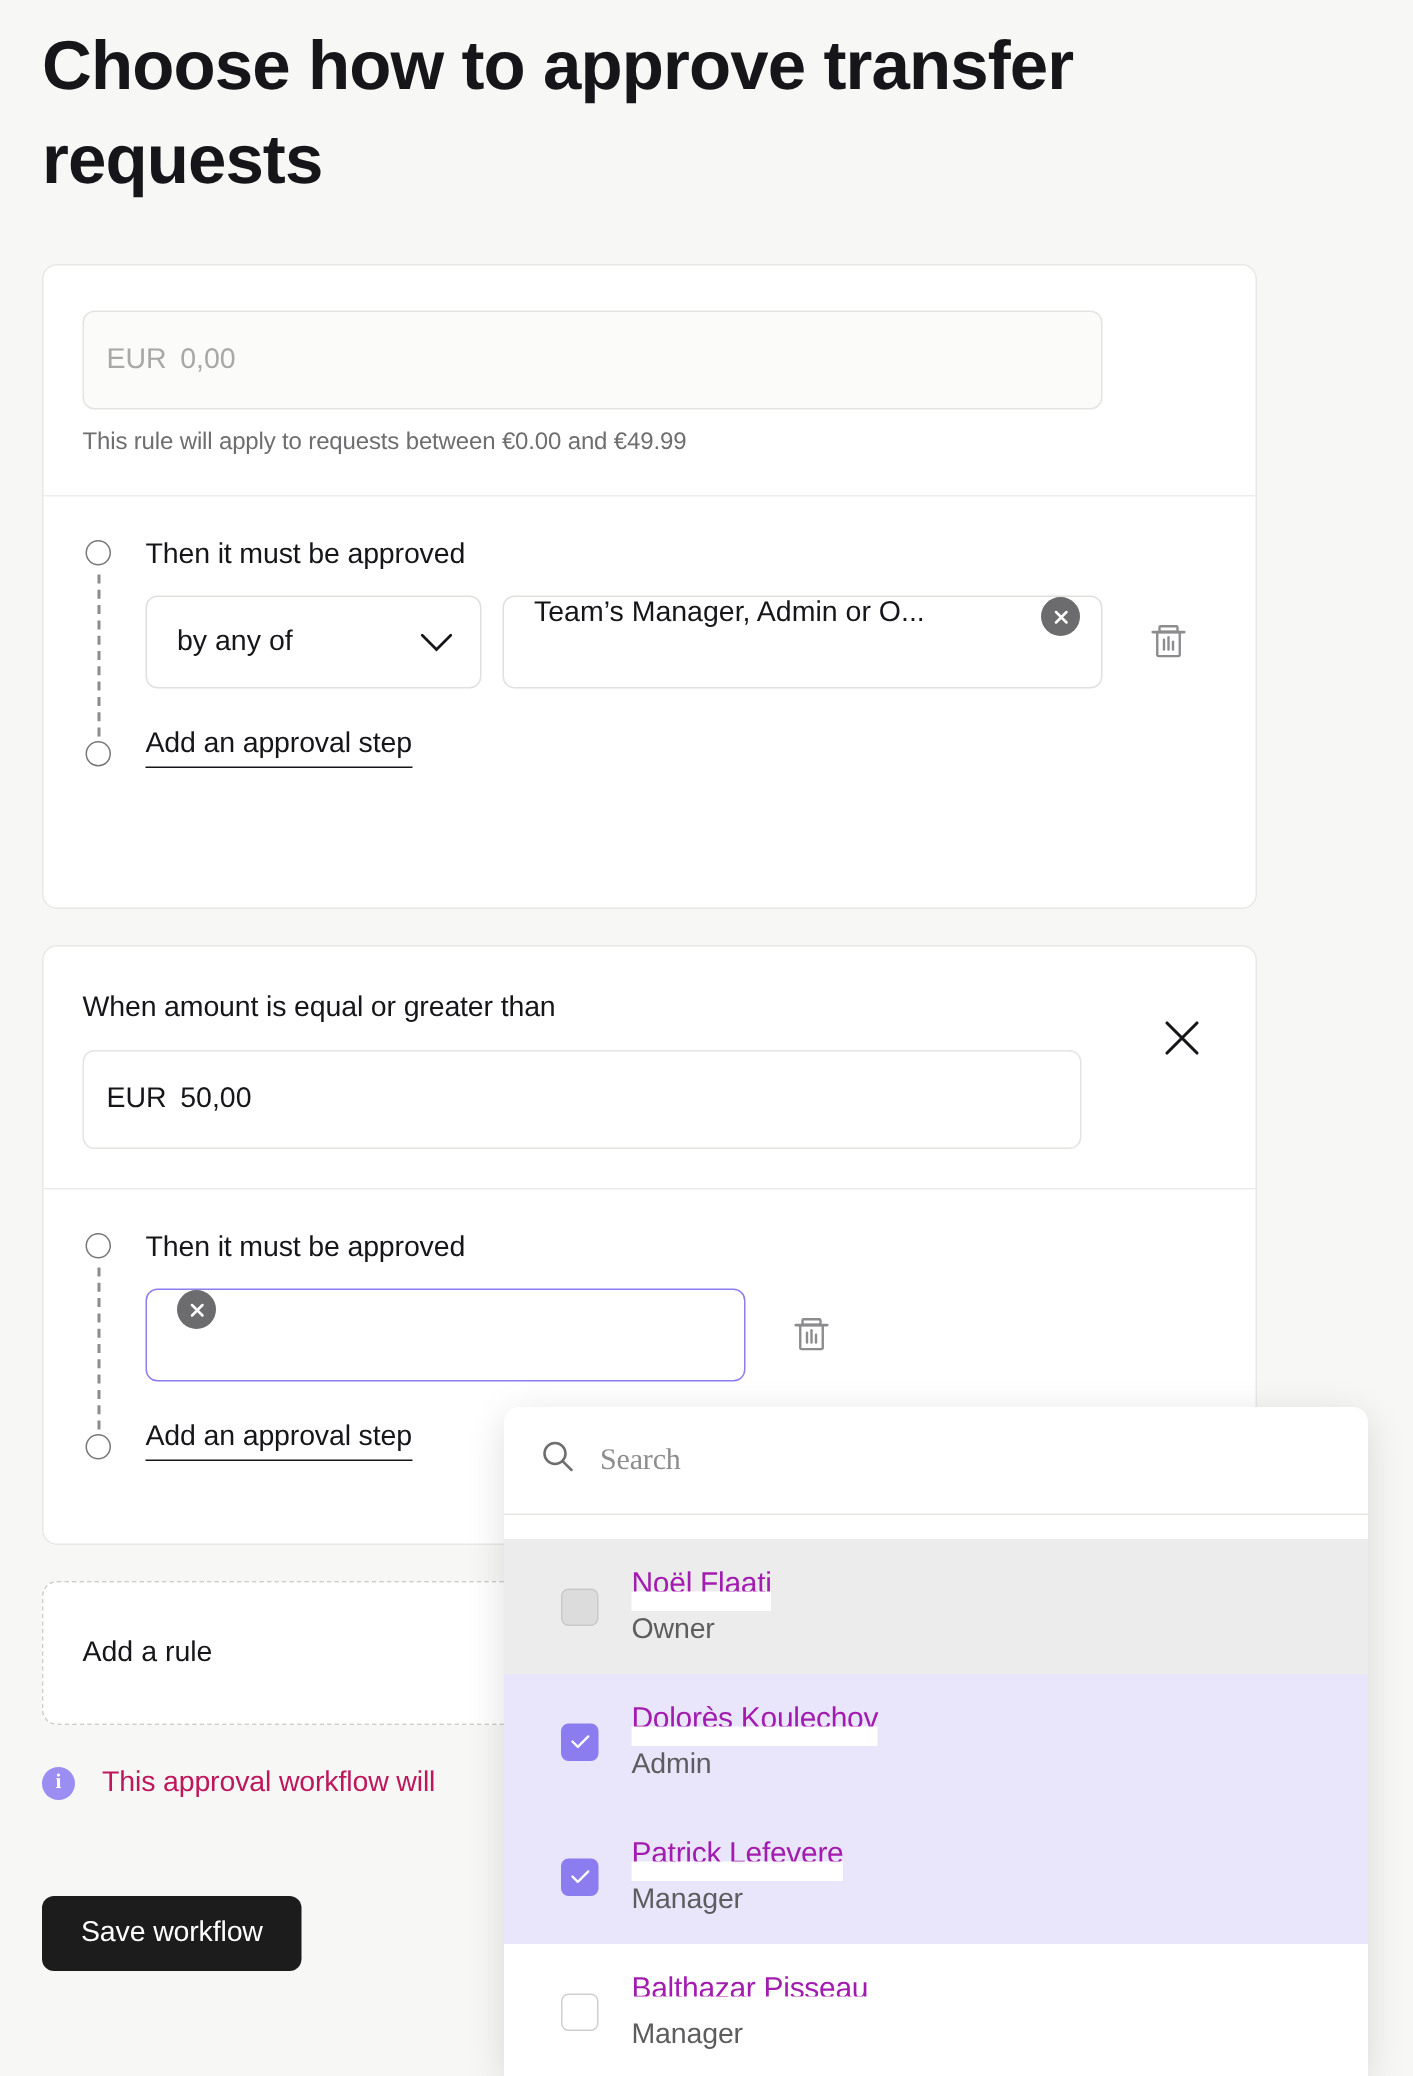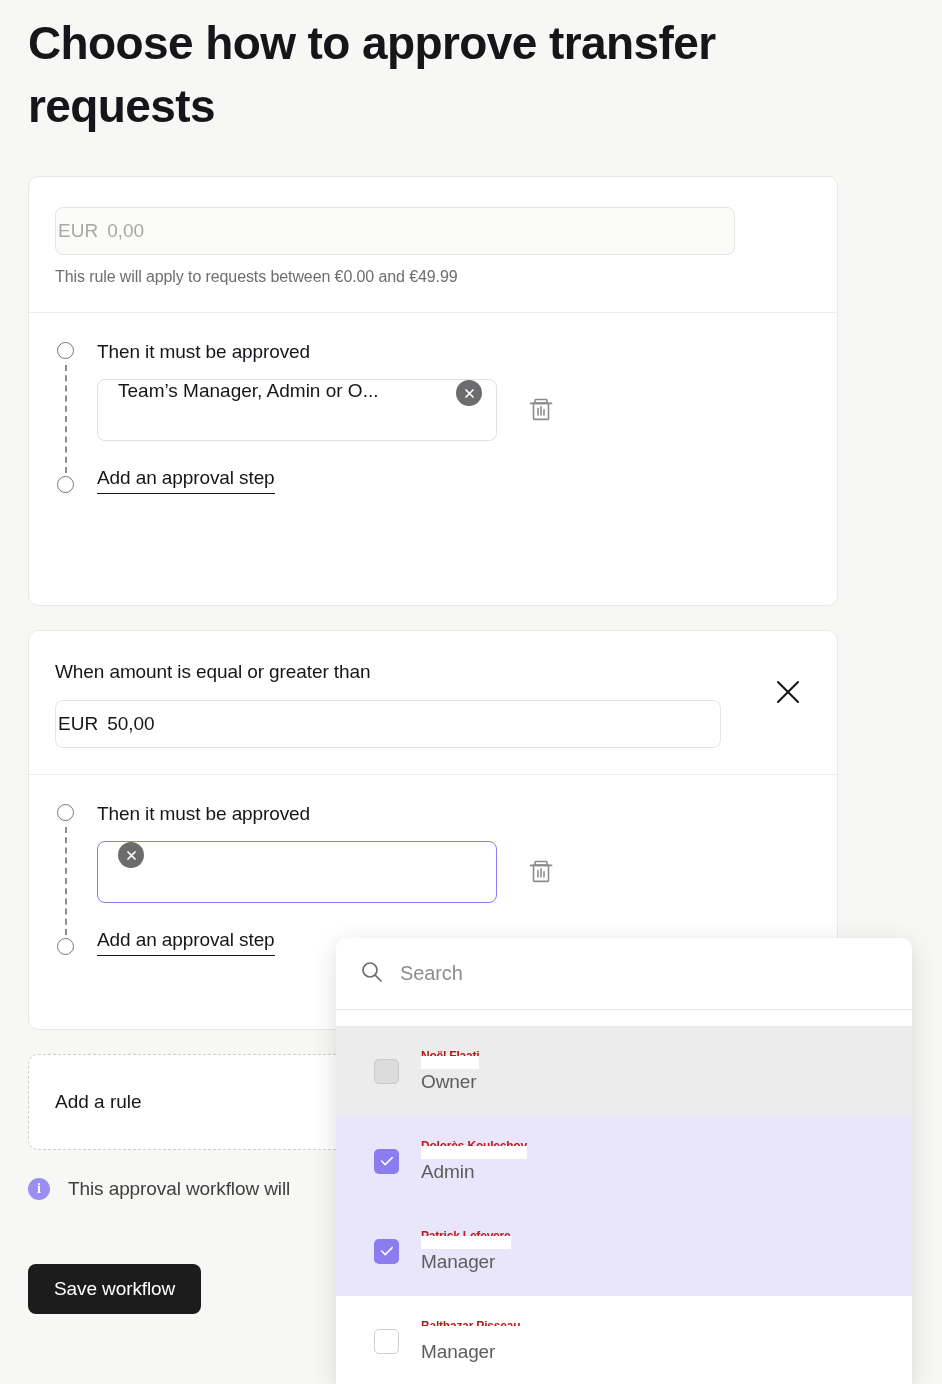--- a/index.html
+++ b/index.html
@@ -49,26 +49,26 @@
     border-bottom: 1px solid #ececea;
   }
   .rule-label {
     font-size: 19px;
     color: #16161a;
     letter-spacing: -0.1px;
     margin-bottom: 17px;
   }
 
   .amount-field {
-    height: 48px;
+    height: 66px;
     border: 1px solid #e4e4e2;
     border-radius: 8px;
     display: flex;
     align-items: center;
-    padding: 0 2px;
+    padding: 0 15px;
     font-size: 19px;
   }
   .amount-field.disabled {
     background: #fbfbfa;
     width: 680px;
   }
   .amount-field.active {
     background: #ffffff;
     width: 666px;
   }
@@ -248,21 +248,21 @@
     font-size: 14px;
     font-weight: 700;
     display: flex;
     align-items: center;
     justify-content: center;
     flex: 0 0 auto;
     font-family: "Liberation Serif", serif;
   }
   .info-text {
     font-size: 19px;
-    color: #404040;
+    color: #be185d;
     letter-spacing: -0.1px;
     white-space: nowrap;
   }
 
   
   .save-btn {
     position: absolute;
     left: 28px;
     top: 1264px;
     height: 50px;
@@ -295,21 +295,21 @@
     display: flex;
     align-items: center;
     gap: 16px;
     padding: 0 24px;
     border-bottom: 1px solid #e6e6e4;
   }
   .dd-search-input {
     border: none;
     outline: none;
     font-size: 20px;
-    font-family: Liberation Sans, sans-serif;
+    font-family: Liberation Serif, serif;
     color: #16161a;
     background: transparent;
     width: 440px;
     letter-spacing: -0.1px;
   }
   .dd-search-input::placeholder { color: #8d8d8f; }
 
   .dd-list { padding-top: 16px; }
 
   .dd-item {
@@ -332,23 +332,23 @@
     display: flex;
     align-items: center;
     justify-content: center;
   }
   .dd-check.off { background: #dcdcdc; border: 1px solid #c9c9c9; }
   .dd-check.off.plain { background: #ffffff; border: 1px solid #cfcfcf; }
   .dd-check.on { background: #8b7cf0; }
 
   .dd-texts { display: flex; flex-direction: column; gap: 2px; }
   .dd-name {
-    font-size: 12px;
-    font-weight: 700;
-    color: #b91c1c;
+    font-size: 20px;
+    font-weight: 400;
+    color: #a21caf;
     letter-spacing: -0.2px;
     position: relative;
   }
   
   .dd-name::after {
     content: "";
     position: absolute;
     left: 0;
     bottom: -6px;
     width: 100%;
@@ -377,20 +377,28 @@
   </div>
 
   <div class="step-block">
     <span class="radio-dot" id="dot-top-1"></span>
     <span class="dash-line" id="dash-1"></span>
     <span class="radio-dot" id="dot-bot-1"></span>
 
     <div class="step-title">Then it must be approved</div>
 
     <div class="step-row">
+      <div class="mode-select">
+        <span>by any of</span>
+        <span>
+          <svg class="chev" width="22" height="13" viewBox="0 0 22 13">
+              <path d="M1.5 1.5L11 11L20.5 1.5" stroke="#16161a" stroke-width="1.8" fill="none" stroke-linecap="round"></path>
+            </svg>
+        </span>
+      </div>
 
       <div class="people-select">
         <span class="people-text">Team’s Manager, Admin or O...</span>
         <span class="clear-btn">
           <svg width="13" height="13" viewBox="0 0 13 13">
               <path d="M3 3L10 10M10 3L3 10" stroke="#ffffff" stroke-width="1.7" stroke-linecap="round"></path>
             </svg>
         </span>
       </div>
 

